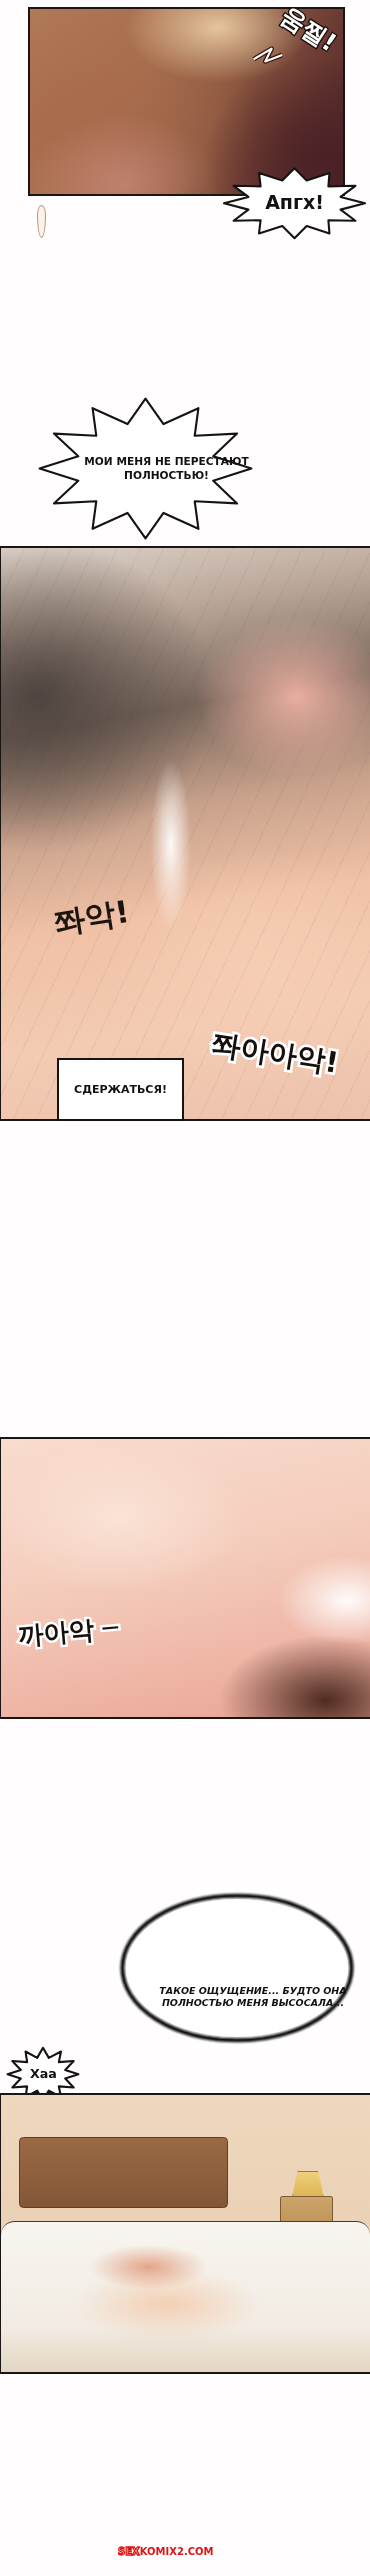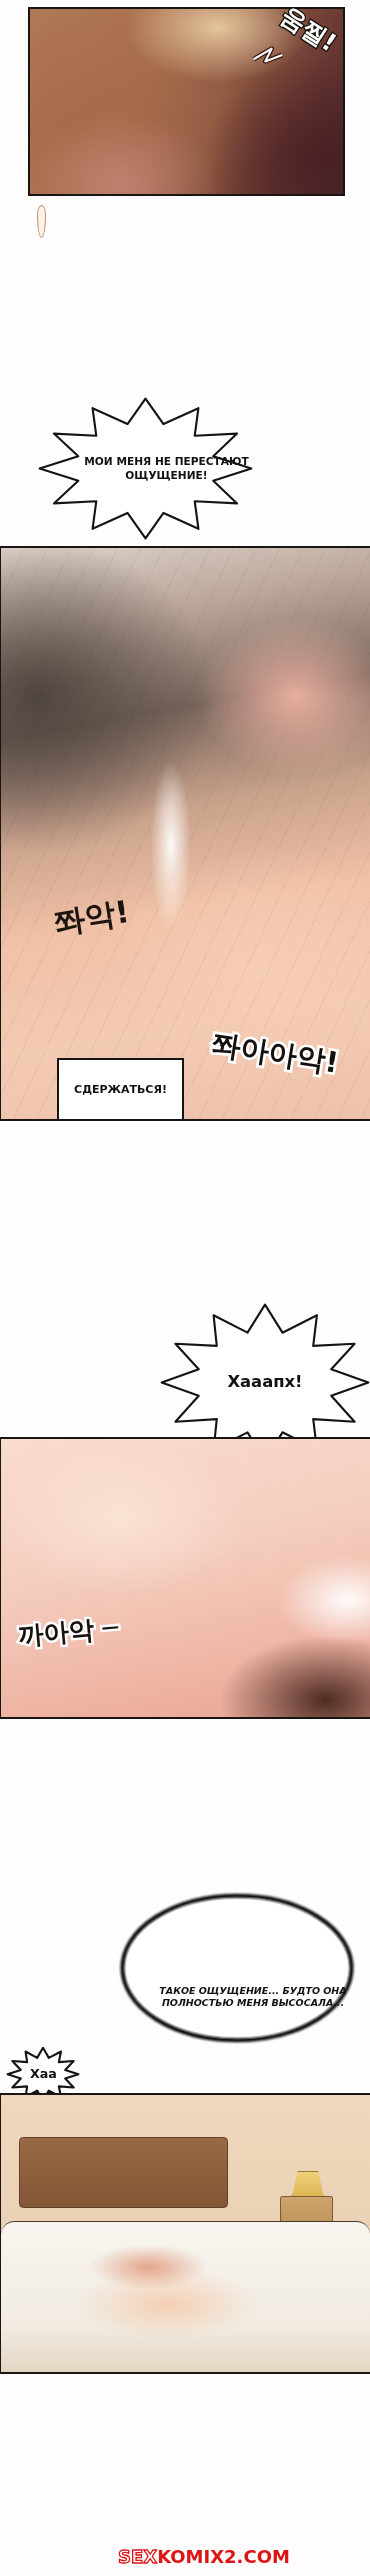--- a/index.html
+++ b/index.html
@@ -71,21 +71,21 @@
   .spiky-path{fill:#ffffff;stroke:#161412;stroke-width:4;stroke-linejoin:round;}
   .caption-box{
     position:absolute;background:#ffffff;border:2.1px solid #161412;box-sizing:border-box;
     display:flex;align-items:center;justify-content:center;
     color:#141210;font-weight:bold;
   }
   .sfx{position:absolute;overflow:visible;}
   .sfx text{font-family:"DejaVu Sans","Liberation Sans",sans-serif;font-weight:bold;}
   .thought-ellipse{fill:#ffffff;stroke:#101010;stroke-width:9;}
   .watermark{
-    position:absolute;left:118px;top:2546px;font-size:18px;font-weight:bold;
+    position:absolute;left:118px;top:2546px;font-size:10px;font-weight:bold;
     letter-spacing:0px;white-space:nowrap;
   }
   .wm-outline{color:#ffffff;-webkit-text-stroke:1.3px #dd1414;
     text-shadow:0 0 0.5px #dd1414;}
   .wm-solid{color:#dd1414;}
   .drop{position:absolute;left:37px;top:205px;width:9px;height:33px;
     background:#fbf3e8;border:1.6px solid #c09573;
     border-radius:50% 50% 50% 50% / 30% 30% 70% 70%;box-sizing:border-box;}
 </style>
 </head>
@@ -98,28 +98,34 @@
   <svg class="sfx" style="left:260px;top:0px;" width="111" height="90" viewBox="0 0 210 170">
     <g transform="rotate(33 105 70)">
       <text x="30" y="80" font-size="46" fill="#ffffff" stroke="#17100d" stroke-width="5" paint-order="stroke">움찔!</text>
     </g>
     <path d="M-12,112 L22,92 L10,116 L42,104" fill="none" stroke="#3a1713" stroke-width="9" stroke-linejoin="round"></path>
     <path d="M-12,112 L22,92 L10,116 L42,104" fill="none" stroke="#ffffff" stroke-width="4" stroke-linejoin="round"></path>
   </svg>
 
   <div class="drop"></div>
 
+  <div class="bubble" style="left:223px;top:167px;width:143px;height:72px;">
+    <svg width="143" height="72" viewBox="0 0 270 135">
+      <path class="spiky-path" d="M268,68 L222,80 L250,101 L199,100 L201,125 L158,111 L135,134 L112,111 L68,125 L71,100 L20,101 L48,80 L2,68 L48,56 L20,35 L71,36 L68,11 L112,25 L135,2 L158,25 L201,11 L199,36 L250,35 L222,56 Z"></path>
+    </svg>
+    <div class="txt" style="font-size:19px;">Апгх!</div>
+  </div>
 
   <div class="bubble" style="left:37px;top:397px;width:217px;height:143px;">
     <svg width="217" height="143" viewBox="0 0 410 270">
       <path class="spiky-path" d="M405,135 L333,158 L378,201 L298,197 L305,249 L239,219 L205,267 L171,219 L105,249 L112,197 L32,201 L78,158 L5,135 L78,112 L32,69 L112,73 L105,21 L171,51 L205,3 L239,51 L305,21 L298,73 L378,69 L333,112 Z"></path>
     </svg>
     <div class="txt" style="font-size:10.6px;padding:0 21px;">
       <span>МОИ МЕНЯ НЕ ПЕРЕСТАЮТ</span>
-      <span>ОЩУЩЕНИЕ!</span>
+      <span>ПОЛНОСТЬЮ!</span>
     </div>
   </div>
 
   <div class="panel panel-full panel-2"></div>
 
   <svg class="sfx" style="left:50px;top:882px;" width="111" height="69" viewBox="0 0 210 130">
     <g transform="rotate(-9 105 65)">
       <text x="8" y="82" font-size="58" fill="#1c140f">쫘악!</text>
     </g>
   </svg>
@@ -127,26 +133,20 @@
   <svg class="sfx" style="left:209px;top:1021px;" width="164" height="74" viewBox="0 0 310 140">
     <g transform="rotate(9 155 70)">
       <text x="4" y="84" font-size="54" fill="#15100c" stroke="#ffffff" stroke-width="10" paint-order="stroke">쫘아아악!</text>
     </g>
   </svg>
 
   <div class="caption-box" style="left:57px;top:1058px;width:127px;height:63px;font-size:11px;">
     <span>СДЕРЖАТЬСЯ!</span>
   </div>
 
-  <div class="bubble" style="left:159px;top:1303px;width:212px;height:159px;">
-    <svg width="212" height="159" viewBox="0 0 400 300">
-      <path class="spiky-path" d="M395,150 L325,175 L369,224 L291,219 L298,277 L233,244 L200,297 L167,244 L103,277 L109,219 L31,224 L75,175 L5,150 L75,125 L31,77 L109,81 L103,23 L167,56 L200,3 L233,56 L298,23 L291,81 L369,77 L325,125 Z"></path>
-    </svg>
-    <div class="txt" style="font-size:16.4px;">Хааапх!</div>
-  </div>
 
   <div class="panel panel-full panel-3"></div>
 
   <svg class="sfx" style="left:15px;top:1601px;" width="127" height="64" viewBox="0 0 240 120">
     <g transform="rotate(-5 120 60)">
       <text x="6" y="72" font-size="48" fill="#17110d" stroke="#ffffff" stroke-width="9" paint-order="stroke">까아악 ─</text>
     </g>
   </svg>
 
   <div class="bubble" style="left:6.4px;top:2046px;width:74px;height:56px;">

